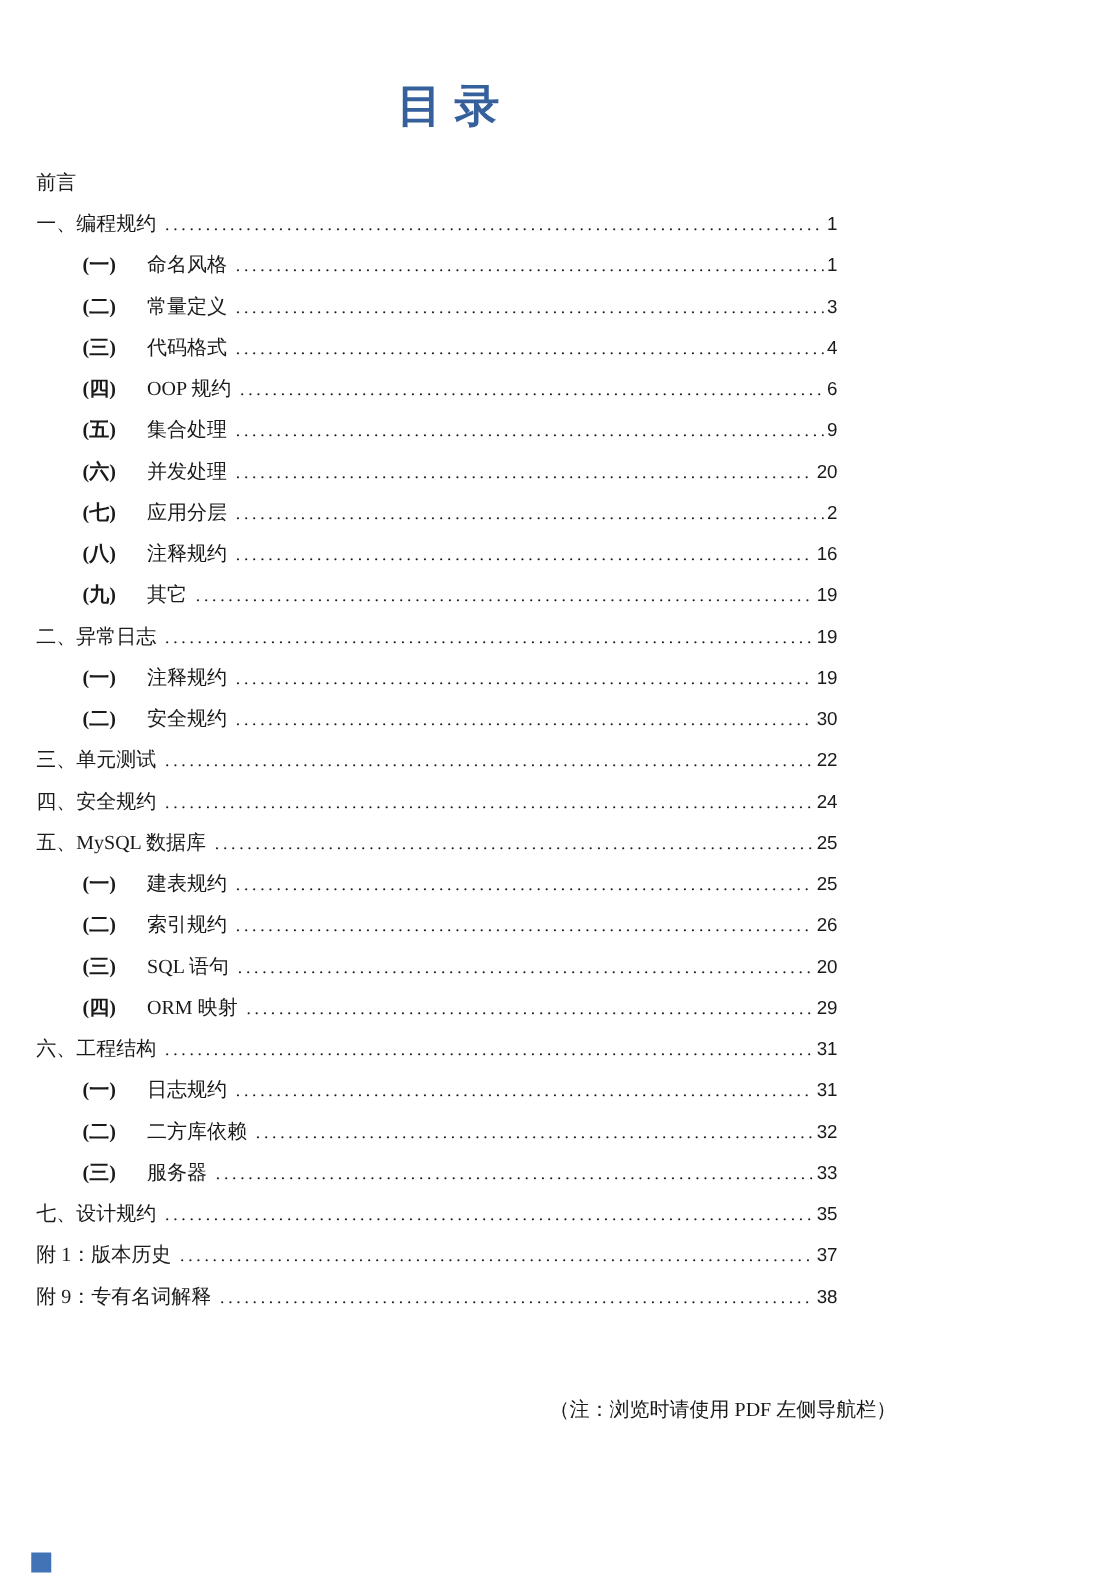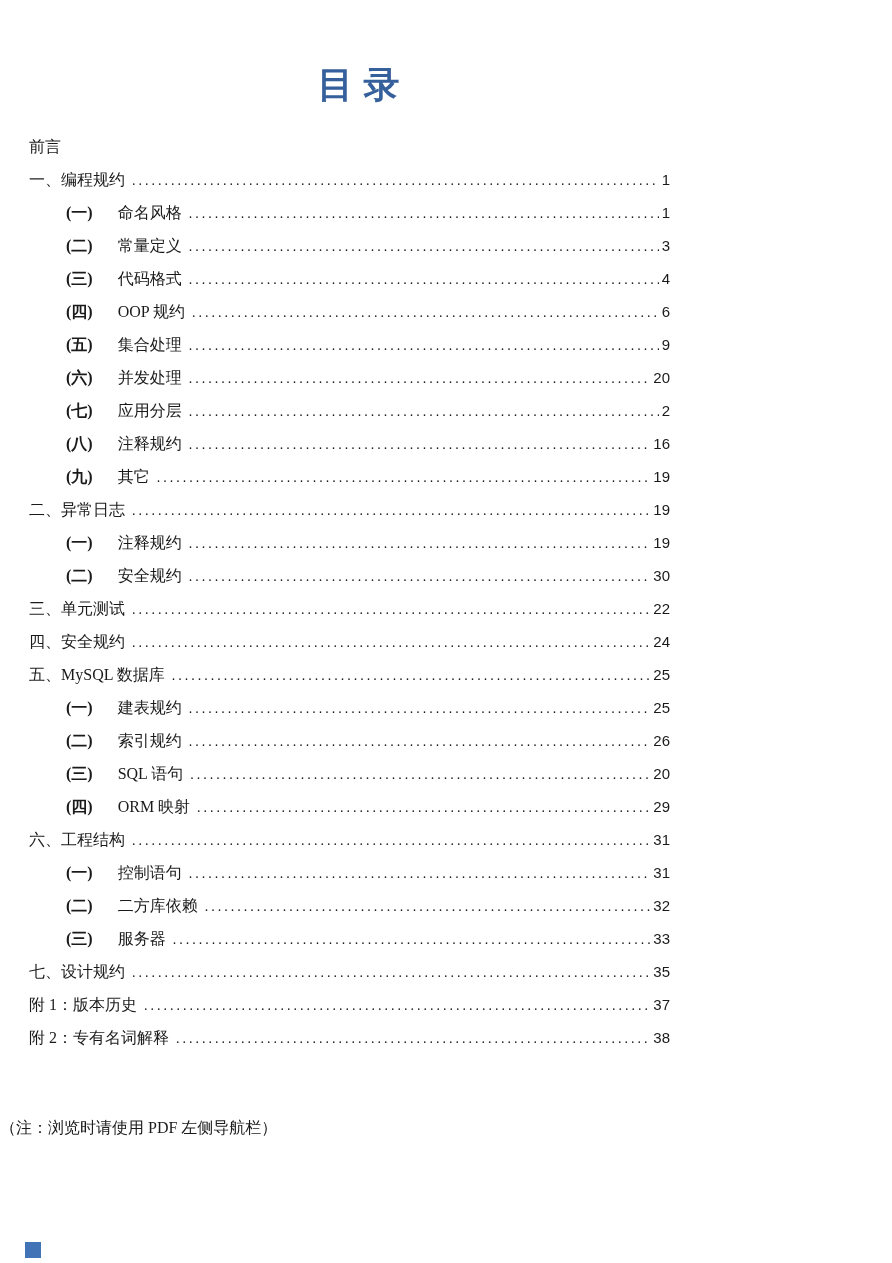--- a/index.html
+++ b/index.html
@@ -53,21 +53,21 @@
     font-family: "Liberation Sans", "DejaVu Sans", sans-serif;
     font-size: 15px;
     white-space: nowrap;
     text-align: right;
   }
   .note {
     position: absolute;
     top: 1118px;
     left: 0;
     width: 100%;
-    text-align: left;
+    text-align: right;
     font-size: 16px;
     color: #1a1a1a;
   }
   .corner {
     position: absolute;
     left: 25px;
     top: 1242px;
     width: 16px;
     height: 16px;
     background: #4273b6;
@@ -206,21 +206,21 @@
     <span class="pagenum">29</span>
   </div>
         <div class="row l1">
     <span class="num">六、</span>
     <span class="text">工程结构</span>
     <span class="dots">........................................................................................................................................................................................................</span>
     <span class="pagenum">31</span>
   </div>
         <div class="row l2">
     <span class="num">(一)</span>
-    <span class="text">控制语句</span>
+    <span class="text">日志规约</span>
     <span class="dots">........................................................................................................................................................................................................</span>
     <span class="pagenum">31</span>
   </div>
         <div class="row l2">
     <span class="num">(二)</span>
     <span class="text">二方库依赖</span>
     <span class="dots">........................................................................................................................................................................................................</span>
     <span class="pagenum">32</span>
   </div>
         <div class="row l2">
@@ -235,21 +235,21 @@
     <span class="dots">........................................................................................................................................................................................................</span>
     <span class="pagenum">35</span>
   </div>
         <div class="row l1">
     <span class="num">附 1：</span>
     <span class="text">版本历史</span>
     <span class="dots">........................................................................................................................................................................................................</span>
     <span class="pagenum">37</span>
   </div>
         <div class="row l1">
-    <span class="num">附 2：</span>
+    <span class="num">附 9：</span>
     <span class="text">专有名词解释</span>
     <span class="dots">........................................................................................................................................................................................................</span>
     <span class="pagenum">38</span>
   </div>
       </div>
   </div>
 
   <div class="note">（注：浏览时请使用 PDF 左侧导航栏）</div>
 
   <div class="corner" style="background: rgb(66, 115, 182);"></div>

